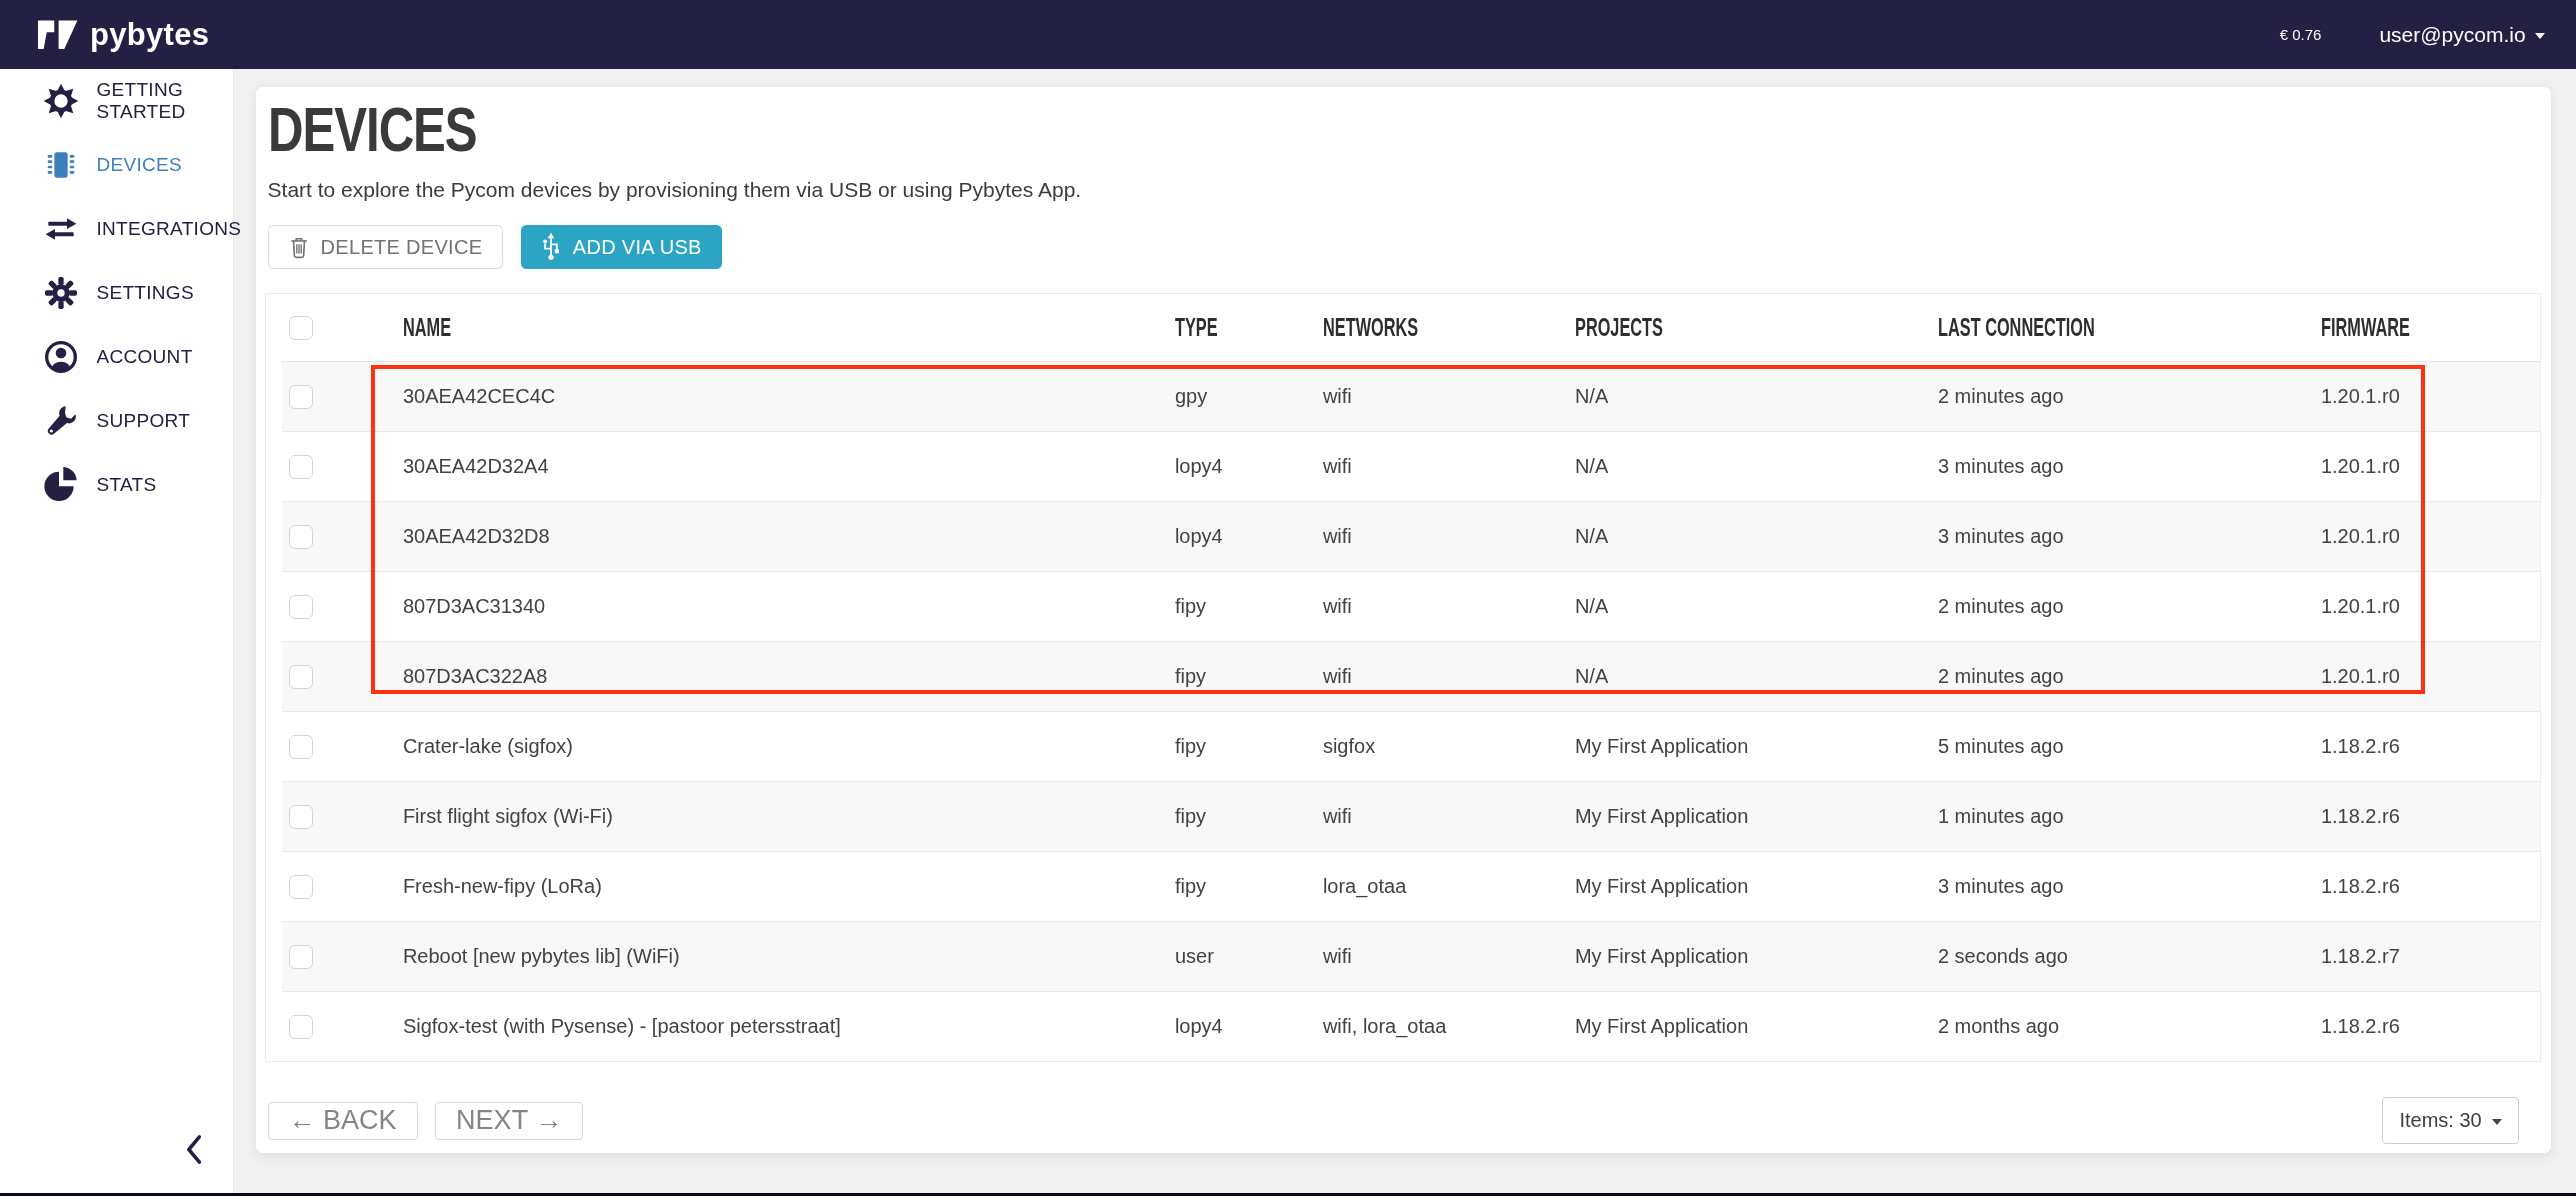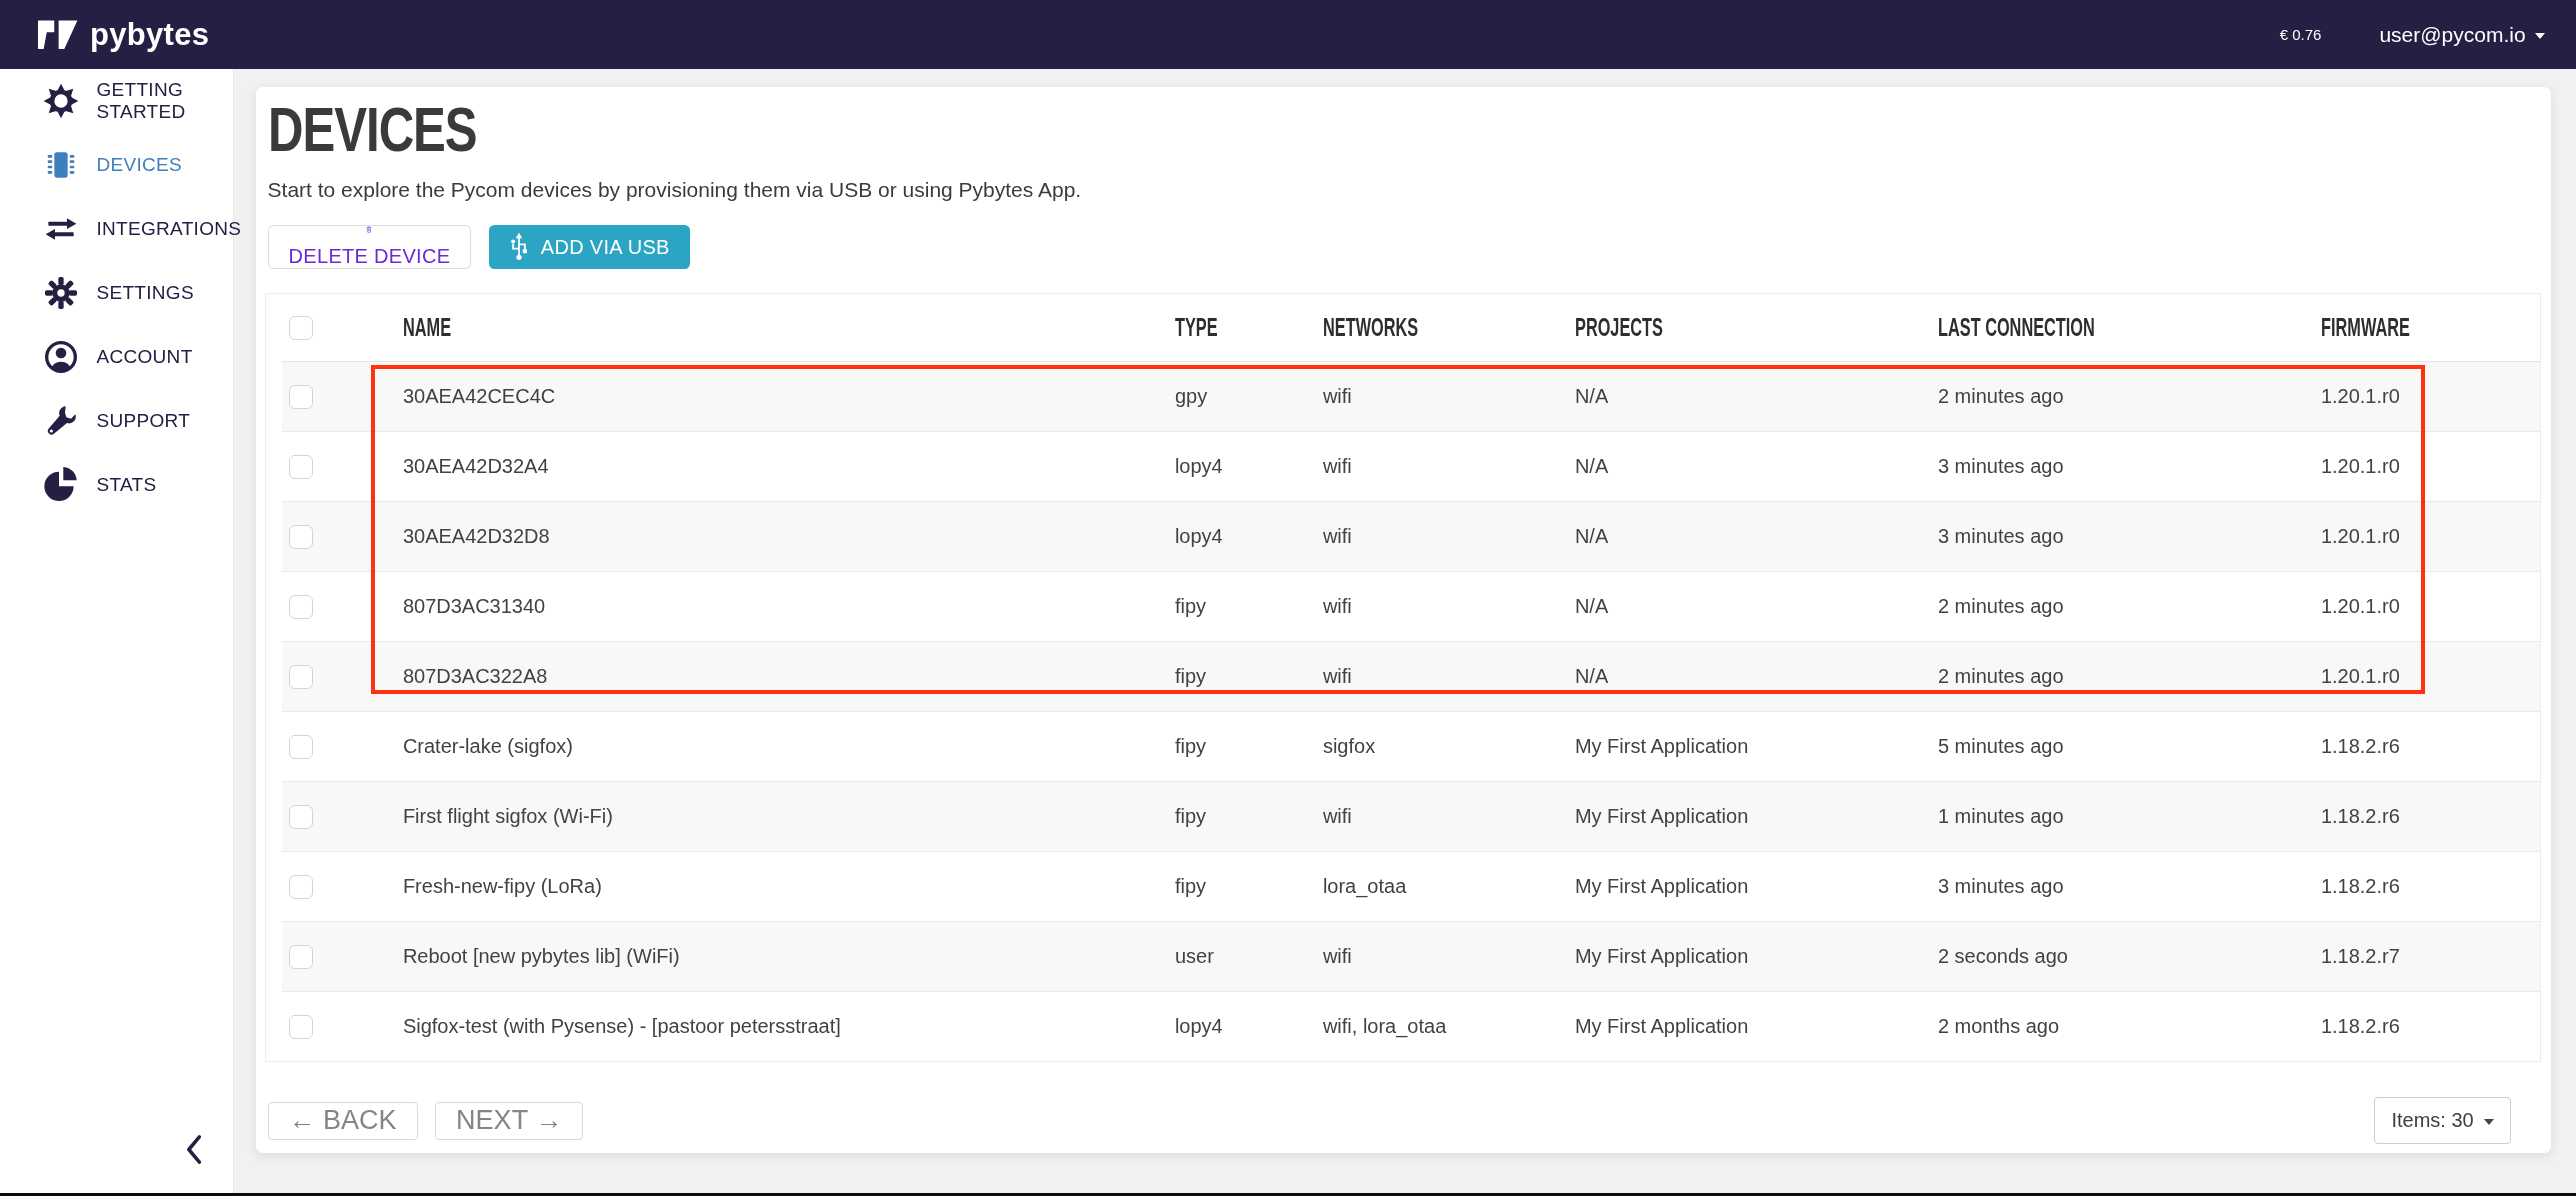--- a/index.html
+++ b/index.html
@@ -40,21 +40,21 @@
     box-shadow:0 2.7px 10.7px rgba(35,32,68,.10);padding:0 9.4px;box-sizing:border-box;
     position:relative;
   }
   .page-title{margin:0;padding:10.7px 0 0 2.7px;line-height:1;}
   .cond{display:inline-block;transform:scaleX(.78);transform-origin:0 50%;
     font-size:63px;font-weight:700;color:#3a3a3a;letter-spacing:-1.3px;}
   .subtitle{margin:17.5px 0 0 2.7px;font-size:21px;color:#3b3b3b;}
   .actions{margin:23px 0 0 2.7px;display:flex;gap:17.5px;}
   .btn{height:44px;border-radius:5.4px;display:inline-flex;align-items:center;gap:12px;
     font-size:20px;padding:0 20px;cursor:pointer;font-family:inherit;letter-spacing:0.3px;}
-  .btn-delete{background:#fff;border:1.3px solid #dcdcdc;color:#6d28d9;flex-direction:column;}
+  .btn-delete{background:#fff;border:1.3px solid #dcdcdc;color:#737373;}
   .btn-delete svg{width:20px;height:23px;}
   .btn-add{background:#2ca5c5;border:none;color:#fff;}
   .btn-add svg{width:20px;height:29.5px;}
   
   .table-wrap{margin-top:24px;position:relative;border:0.7px solid #ececec;padding-left:16px;}
   .thead{height:67px;display:flex;align-items:center;border-bottom:1.3px solid #e3e3e3;}
   .hlabel{display:inline-block;transform:scaleX(.64);transform-origin:0 50%;
     font-size:25.5px;font-weight:700;color:#2e2e2e;white-space:nowrap;}
   .trow{height:69px;display:flex;align-items:center;border-bottom:1.3px solid #e9e9e9;font-size:20px;color:#424242;cursor:pointer;}
   .trow:last-child{border-bottom:none;}
@@ -66,21 +66,21 @@
   .c-projects{flex:0 0 363px;}
   .c-last{flex:0 0 383px;}
   .c-firmware{flex:1;}
   .checkbox{width:24px;height:24px;border:1.3px solid #d4d4d4;border-radius:6px;background:#fff;box-sizing:border-box;cursor:pointer;}
   .red-box{position:absolute;left:105px;top:71px;width:2054px;height:329px;
     border:4.7px solid #ff3110;box-sizing:border-box;pointer-events:none;z-index:2;}
   
   .pager{margin:35px 2.7px 0 2.7px;display:flex;align-items:center;}
   .pbtn{height:38px;border:1.3px solid #d8d8d8;border-radius:4px;background:#fff;color:#858585;
     font-size:27px;padding:0 20px;margin-right:17.5px;cursor:pointer;font-family:inherit;display:inline-flex;align-items:center;}
-  .items-btn{margin-left:auto;margin-right:27px;height:47px;border:1.3px solid #cfcfcf;border-radius:4px;
+  .items-btn{margin-left:auto;margin-right:19px;height:47px;border:1.3px solid #cfcfcf;border-radius:4px;
     background:#fff;color:#3f3f3f;font-size:20px;padding:0 16px;display:inline-flex;align-items:center;gap:10.7px;cursor:pointer;font-family:inherit;}
   .caret-dark{width:0;height:0;border-left:5.4px solid transparent;border-right:5.4px solid transparent;border-top:6.7px solid #444;margin-top:2.7px;}
   .bottom-strip{position:absolute;bottom:0;left:0;width:100%;height:3.4px;background:#0c0a14;}
 </style>
 </head>
 <body>
 
 <header class="topbar">
   <div class="brand">
     <svg viewBox="0 0 64 46">

